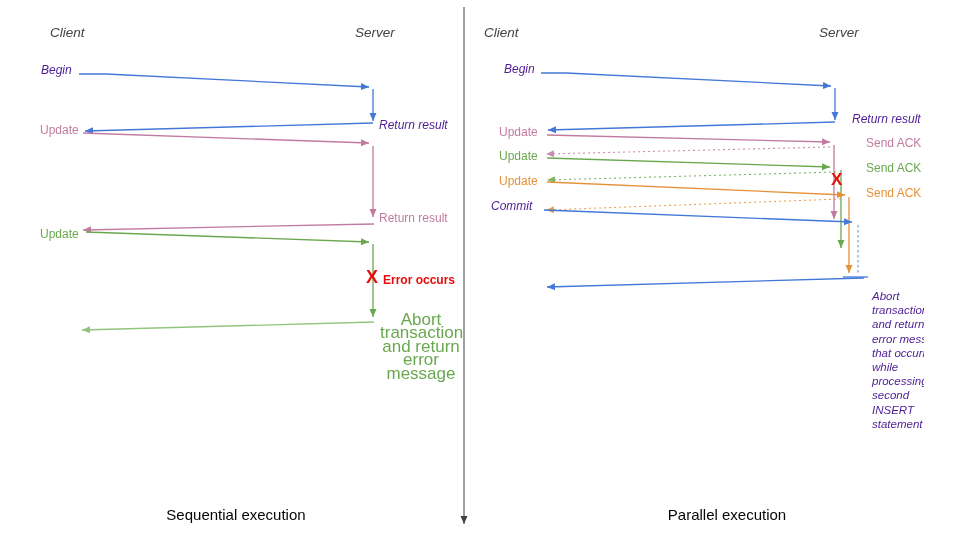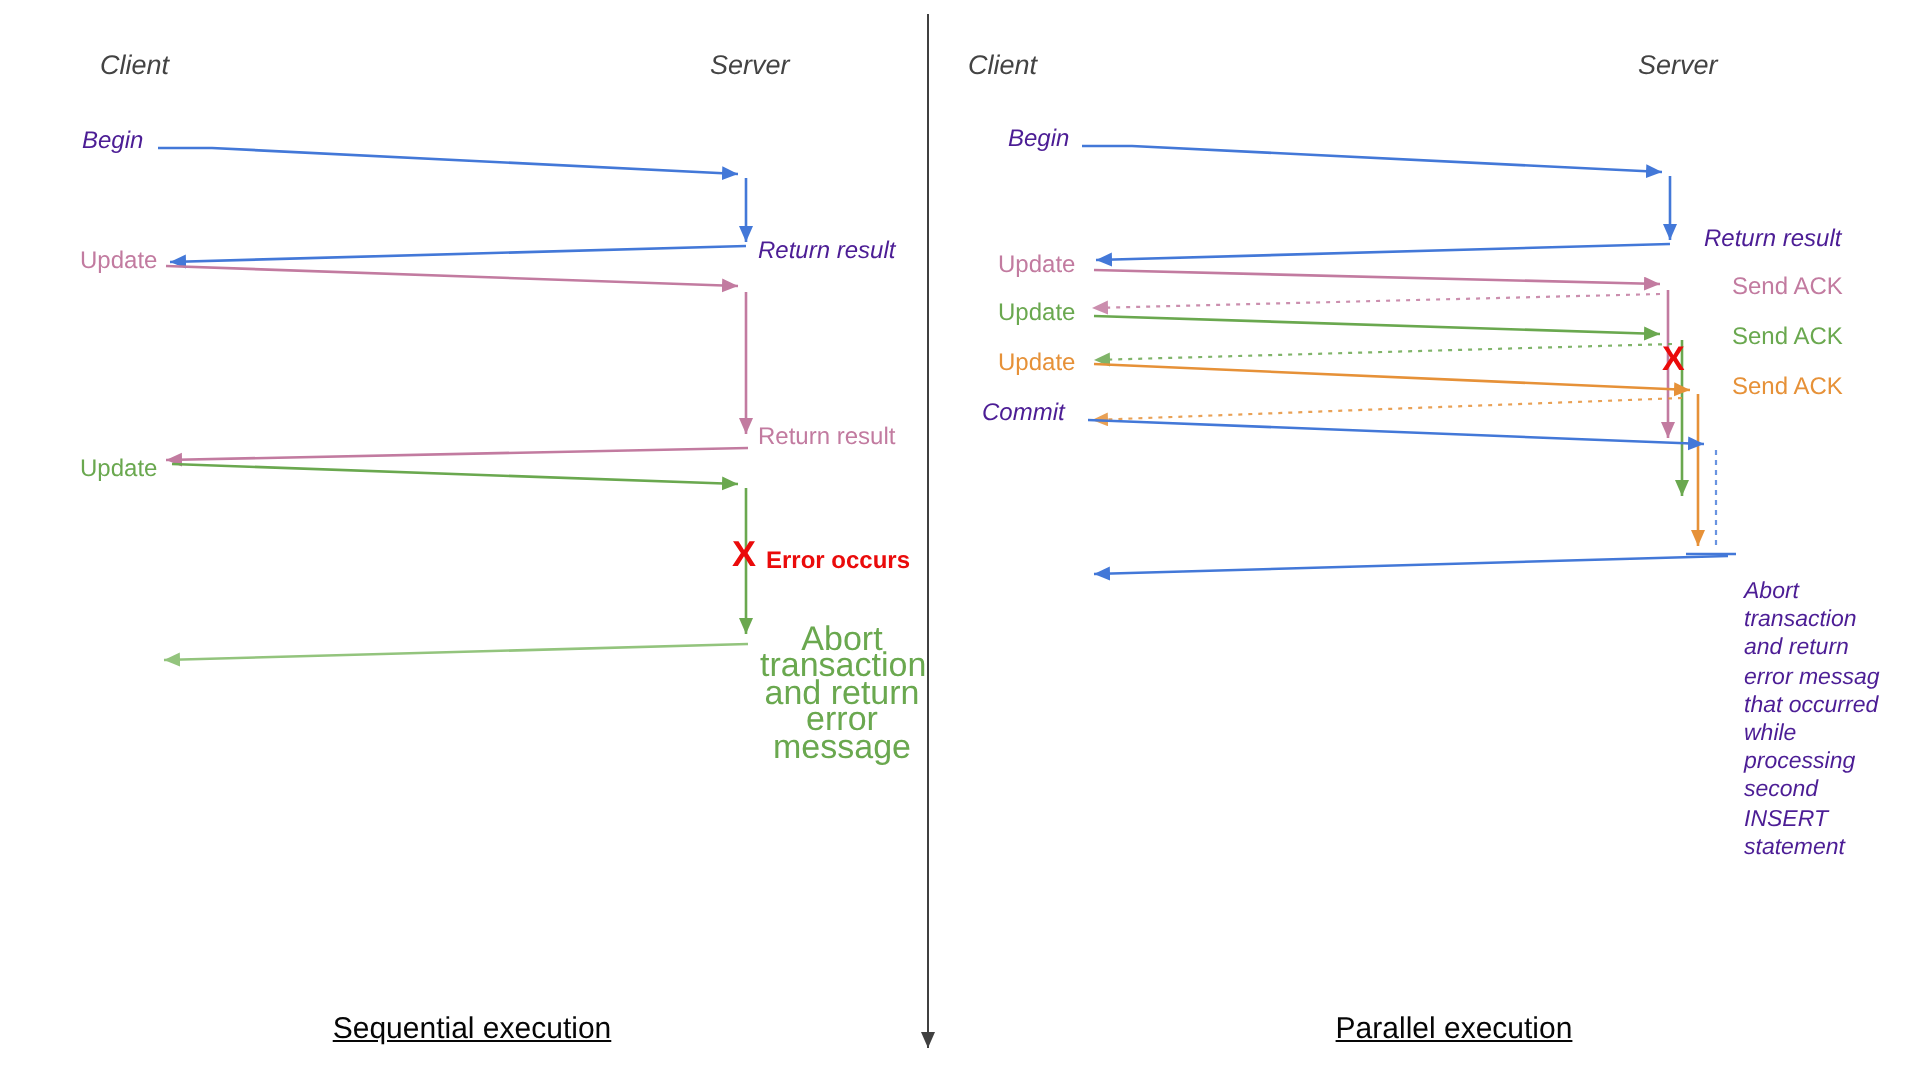--- a/index.html
+++ b/index.html
@@ -1,34 +1,33 @@
 <!DOCTYPE html>
 <html><head>
 <meta charset="utf-8">
 <style>
   html,body{margin:0;padding:0;background:#ffffff;}
   #stage{
     position:relative;width:924px;height:540px;overflow:hidden;
     background:#ffffff;
     font-family:"Liberation Sans","DejaVu Sans",sans-serif;
-    padding-left:16px;
   }
   #wires{position:absolute;left:0;top:0;width:960px;height:540px;}
   .lbl{position:absolute;white-space:nowrap;font-size:12px;line-height:13px;}
   .hdr{font-style:italic;font-size:13.5px;color:#434343;}
   .c-blue{color:#4c1d95;font-style:italic;}
   .c-pink{color:#c27ba0;}
   .c-green{color:#6aa84f;}
   .c-orange{color:#e69138;}
   .c-red{color:#ea0b0b;font-weight:bold;}
   .wrap{white-space:normal;}
   .abort{font-size:17px;line-height:13.4px;text-align:center;}
   .abort-r{font-size:11.5px;line-height:14.2px;margin-top:24px;}
   .xmark{font-weight:bold;font-size:18px;line-height:18px;}
-  .caption{position:absolute;width:180px;text-align:center;font-size:15px;color:#060606;white-space:nowrap;text-decoration:underline;}
+  .caption{position:absolute;width:180px;text-align:center;font-size:15px;color:#060606;white-space:nowrap;}
   .time-lbl{position:absolute;font-size:12.5px;color:#ef4444;margin-top:44px;}
 </style>
 </head>
 <body>
 
 <div id="stage">
 
   <svg id="wires" width="960" height="540" viewBox="0 0 960 540" fill="none">
     <defs>
       <marker id="ar-blue" markerWidth="9" markerHeight="8" refX="8" refY="3.5" orient="auto" markerUnits="userSpaceOnUse">

